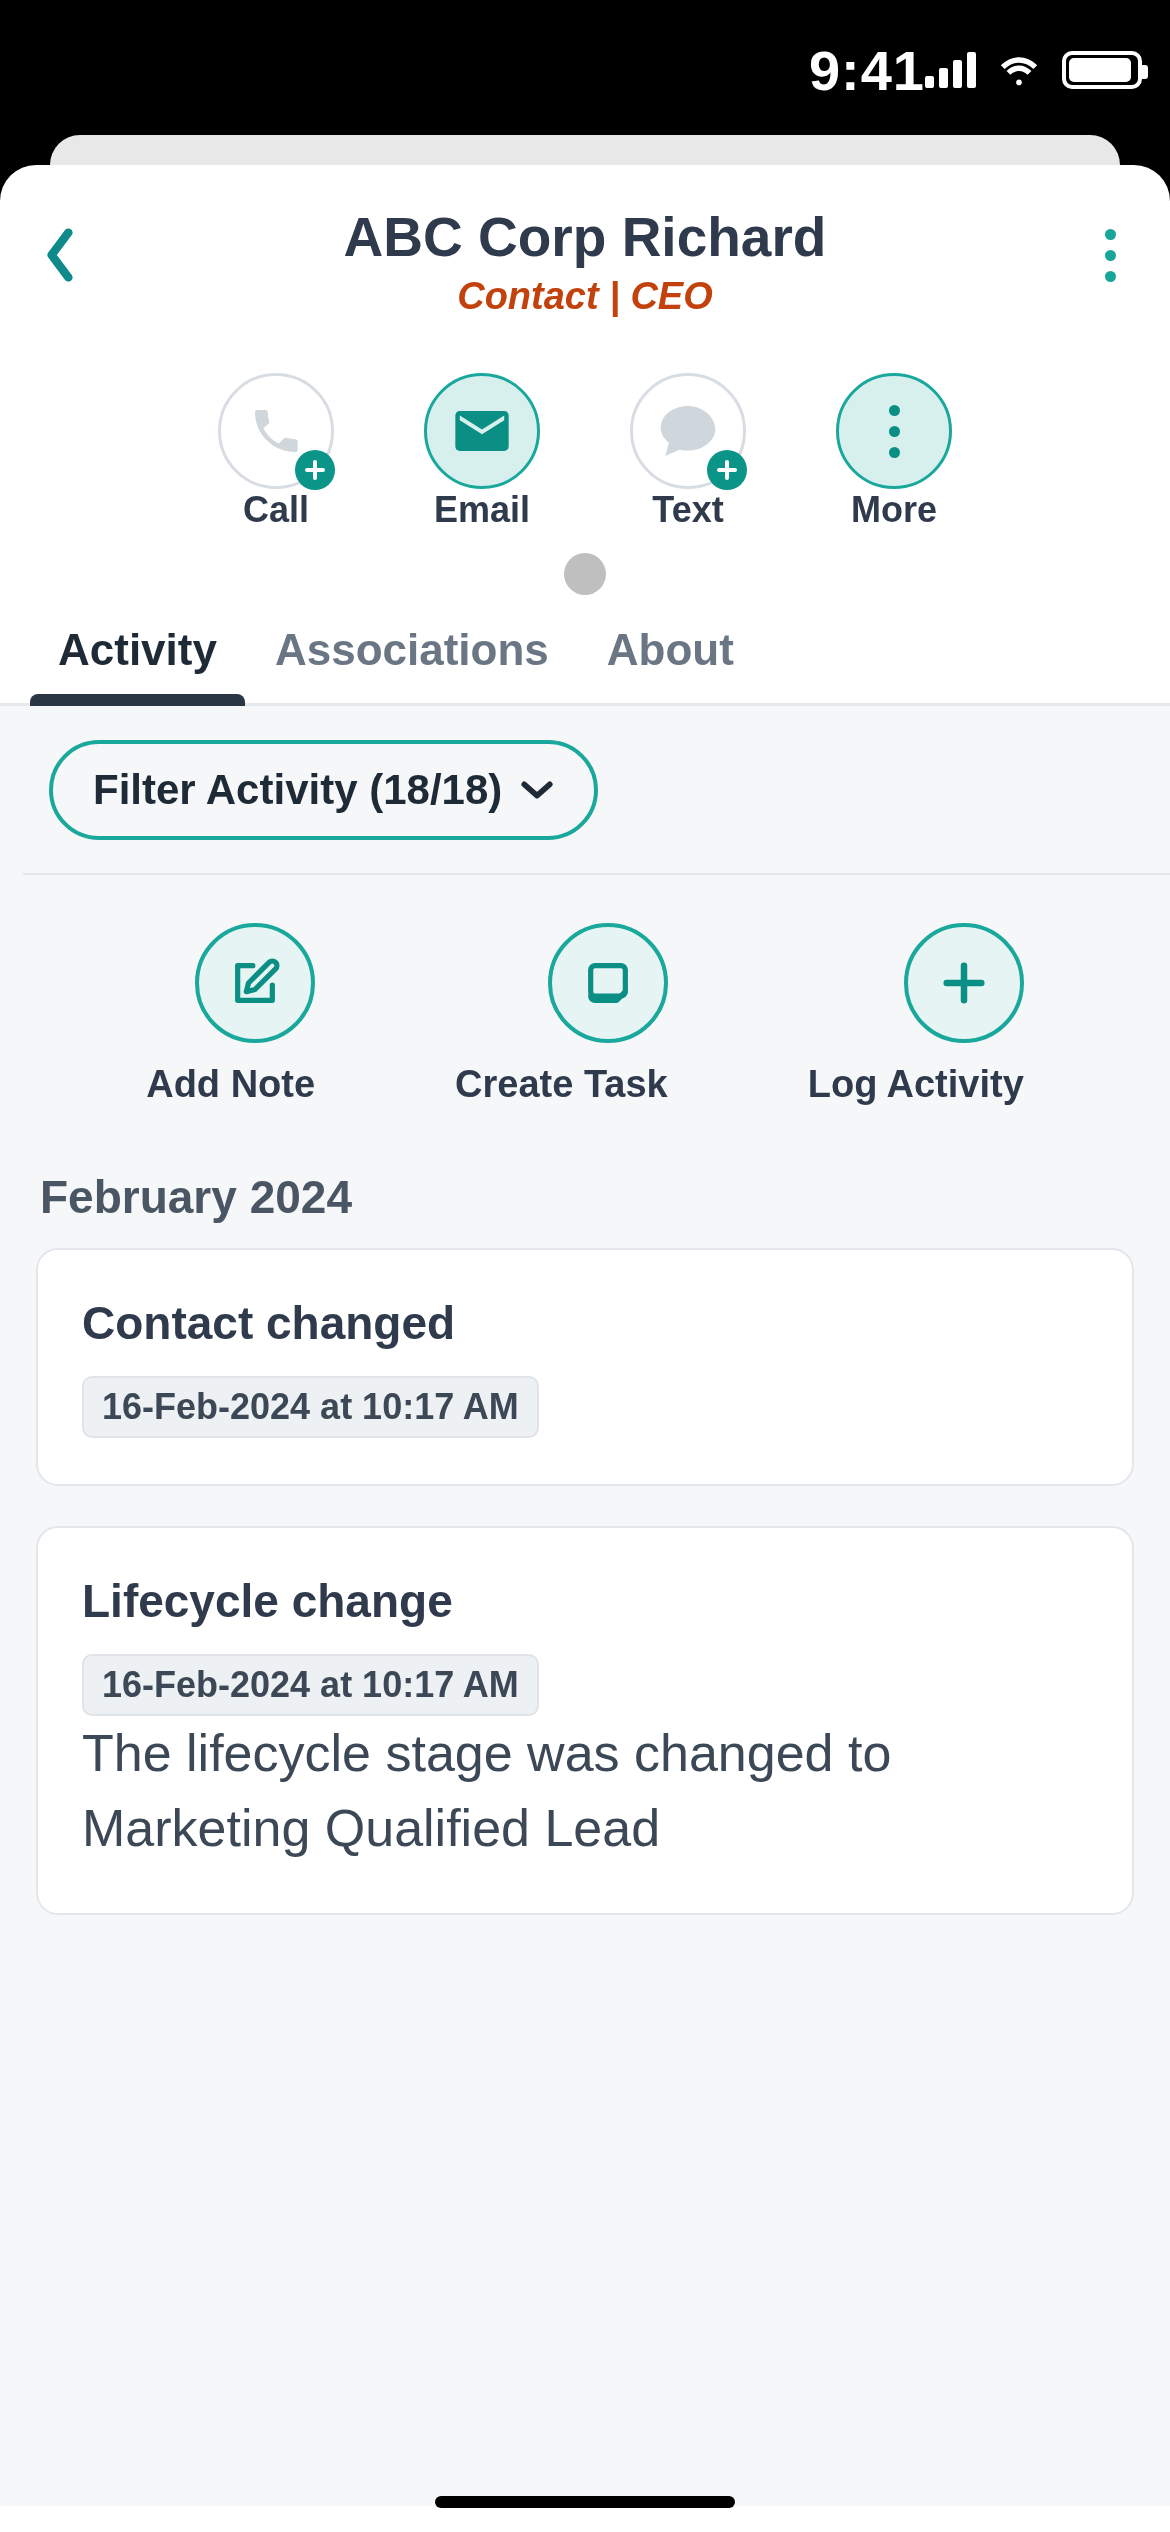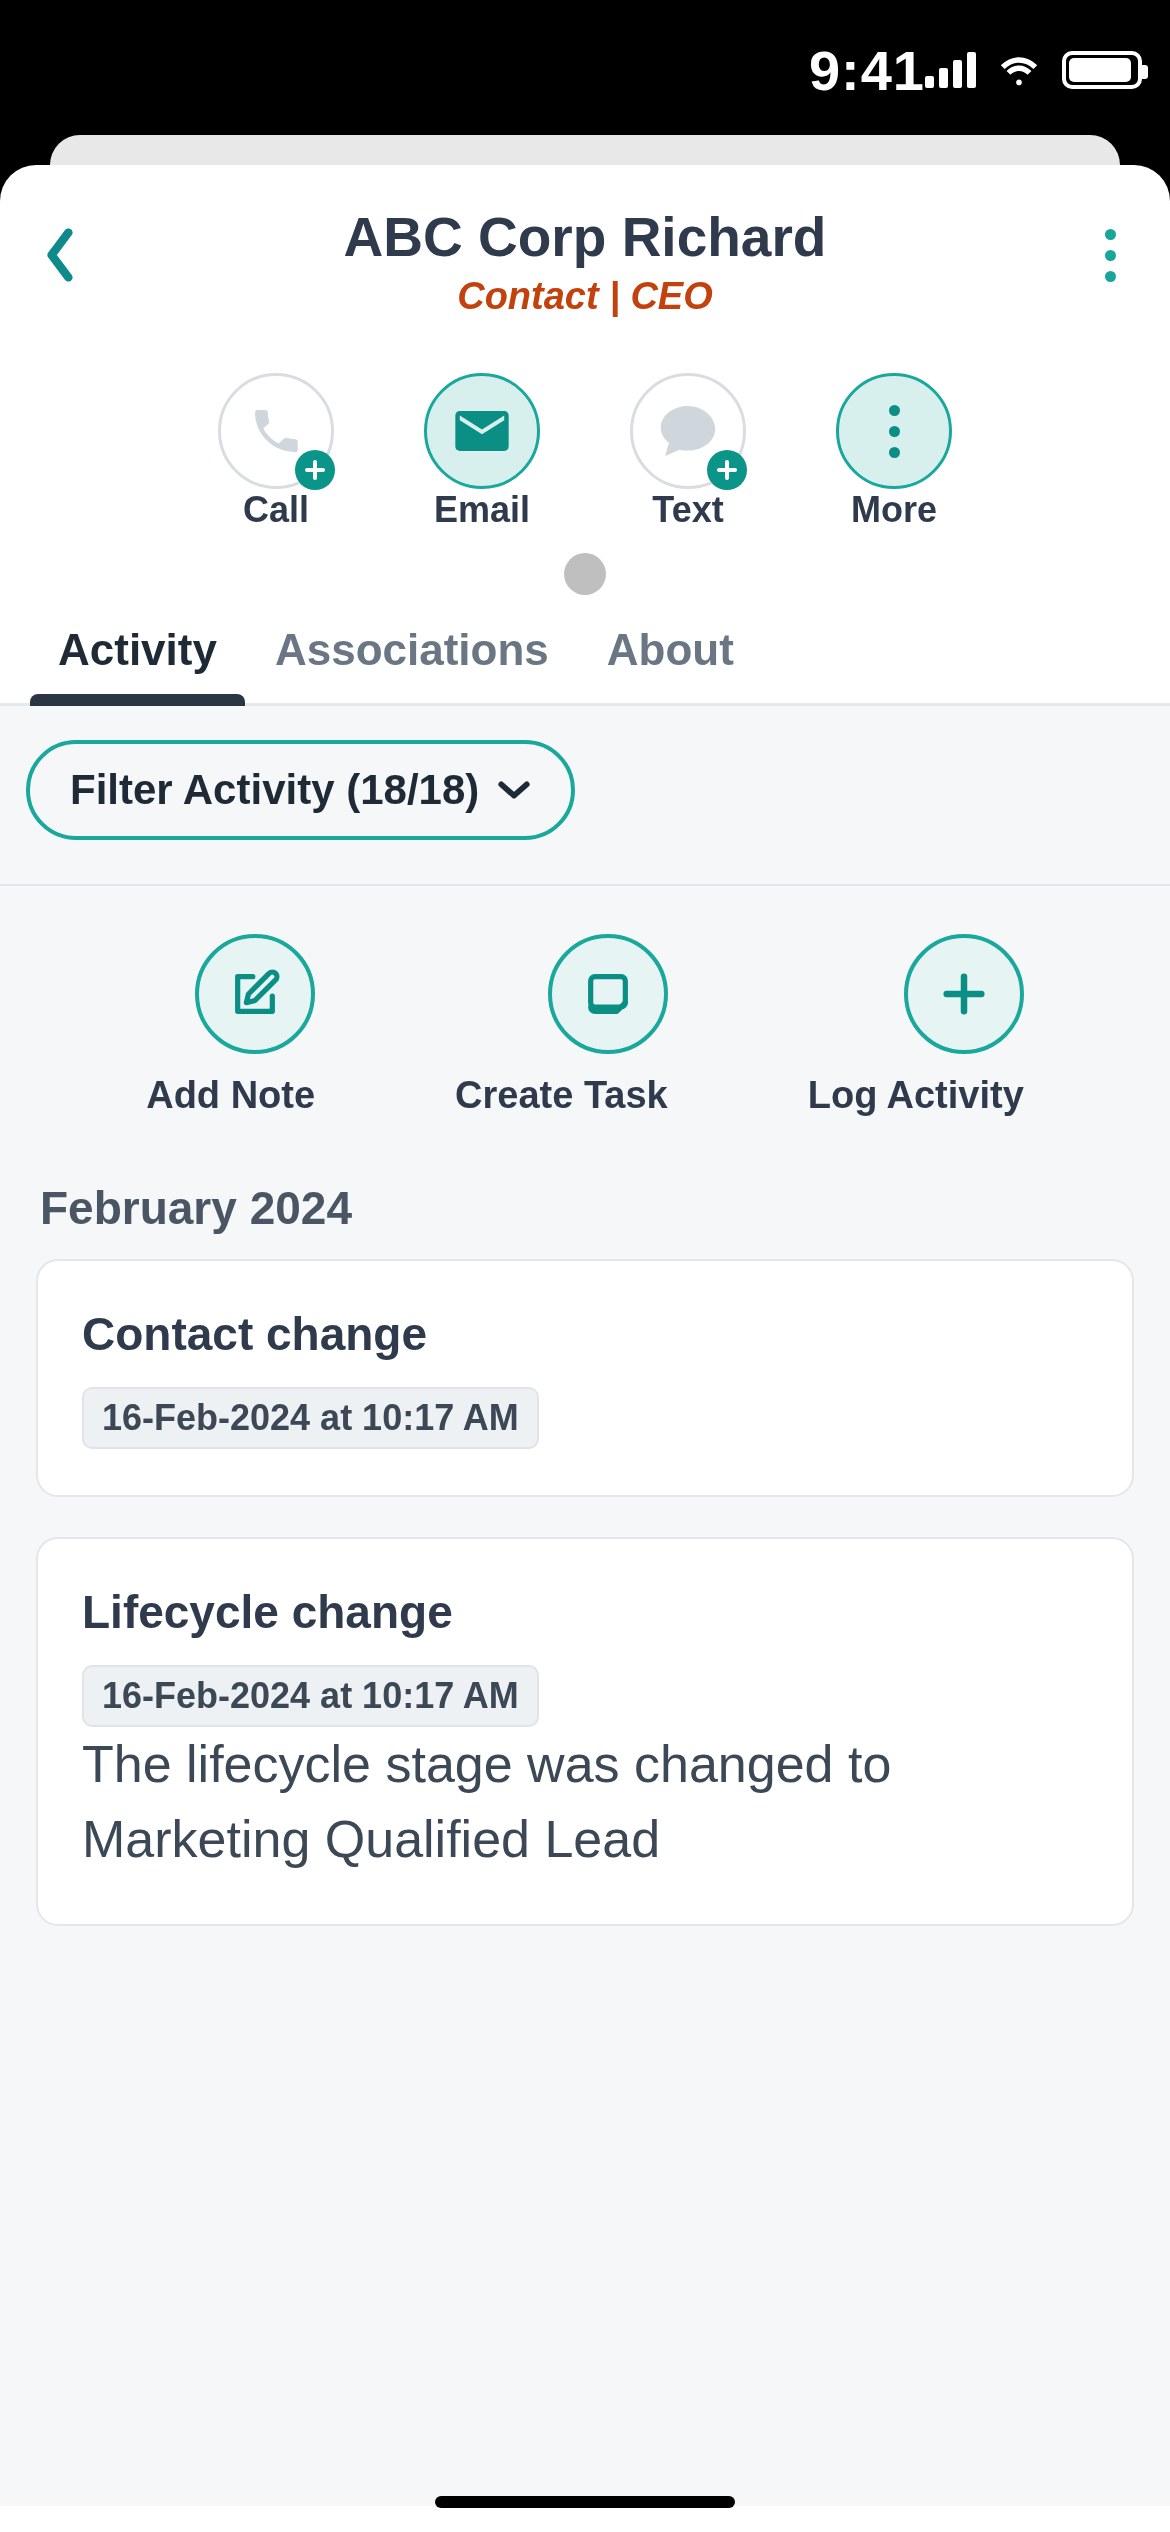--- a/index.html
+++ b/index.html
@@ -60,21 +60,21 @@
 
   
   .tabs { display:flex; gap:58px; padding: 30px 58px 0; border-bottom:3px solid #e6e9ec; }
   .tab { font-size:44px; font-weight:700; color:#6a7684; padding-bottom:28px; position:relative; }
   .tab.active { color:#1f2a37; font-weight:800; }
   .tab.active::after { content:""; position:absolute; left:-28px; right:-28px; bottom:-3px; height:12px; background:#2b3644; border-radius:8px 8px 0 0; }
 
   
   .body { background:#f5f7f9; min-height: 1800px; padding-bottom:120px; }
 
-  .filter-wrap { padding:34px 26px 44px; border-bottom:2px solid #e2e6ea; }
+  .filter-wrap { padding:34px 26px 33px; border-bottom:2px solid #e2e6ea;margin-left:23px; }
   .filter-pill {
     display:inline-flex; align-items:center; gap:18px;
     border:4px solid #1aa79c; border-radius:60px; padding:22px 40px;
     font-size:42px; font-weight:700; color:#1f2a37;
   }
   .filter-pill svg { stroke:#1f2a37; }
 
   .tool-row { display:flex; justify-content:center; gap:140px; padding:48px 0 30px; }
   .tool { display:flex; flex-direction:column; align-items:flex-end; gap:20px; }
   .tool-circle { width:120px; height:120px; border-radius:50%; border:4px solid #1aa79c; background:#e6f5f3; display:flex; align-items:center; justify-content:center; }
@@ -216,21 +216,21 @@
                 <line x1="4" y1="12" x2="20" y2="12"></line>
               </svg>
           </div>
           <div class="tool-label">Log Activity</div>
         </div>
       </div>
 
       <div class="month-hdr">February 2024</div>
 
       <div class="card">
-        <div class="card-title">Contact change</div>
+        <div class="card-title">Contact changed</div>
         <div class="card-ts">16-Feb-2024 at 10:17 AM</div>
       </div>
 
       <div class="card">
         <div class="card-title">Lifecycle change</div>
         <div class="card-ts">16-Feb-2024 at 10:17 AM</div>
         <div class="card-desc">The lifecycle stage was changed to Marketing Qualified Lead</div>
       </div>
 
     </div>

